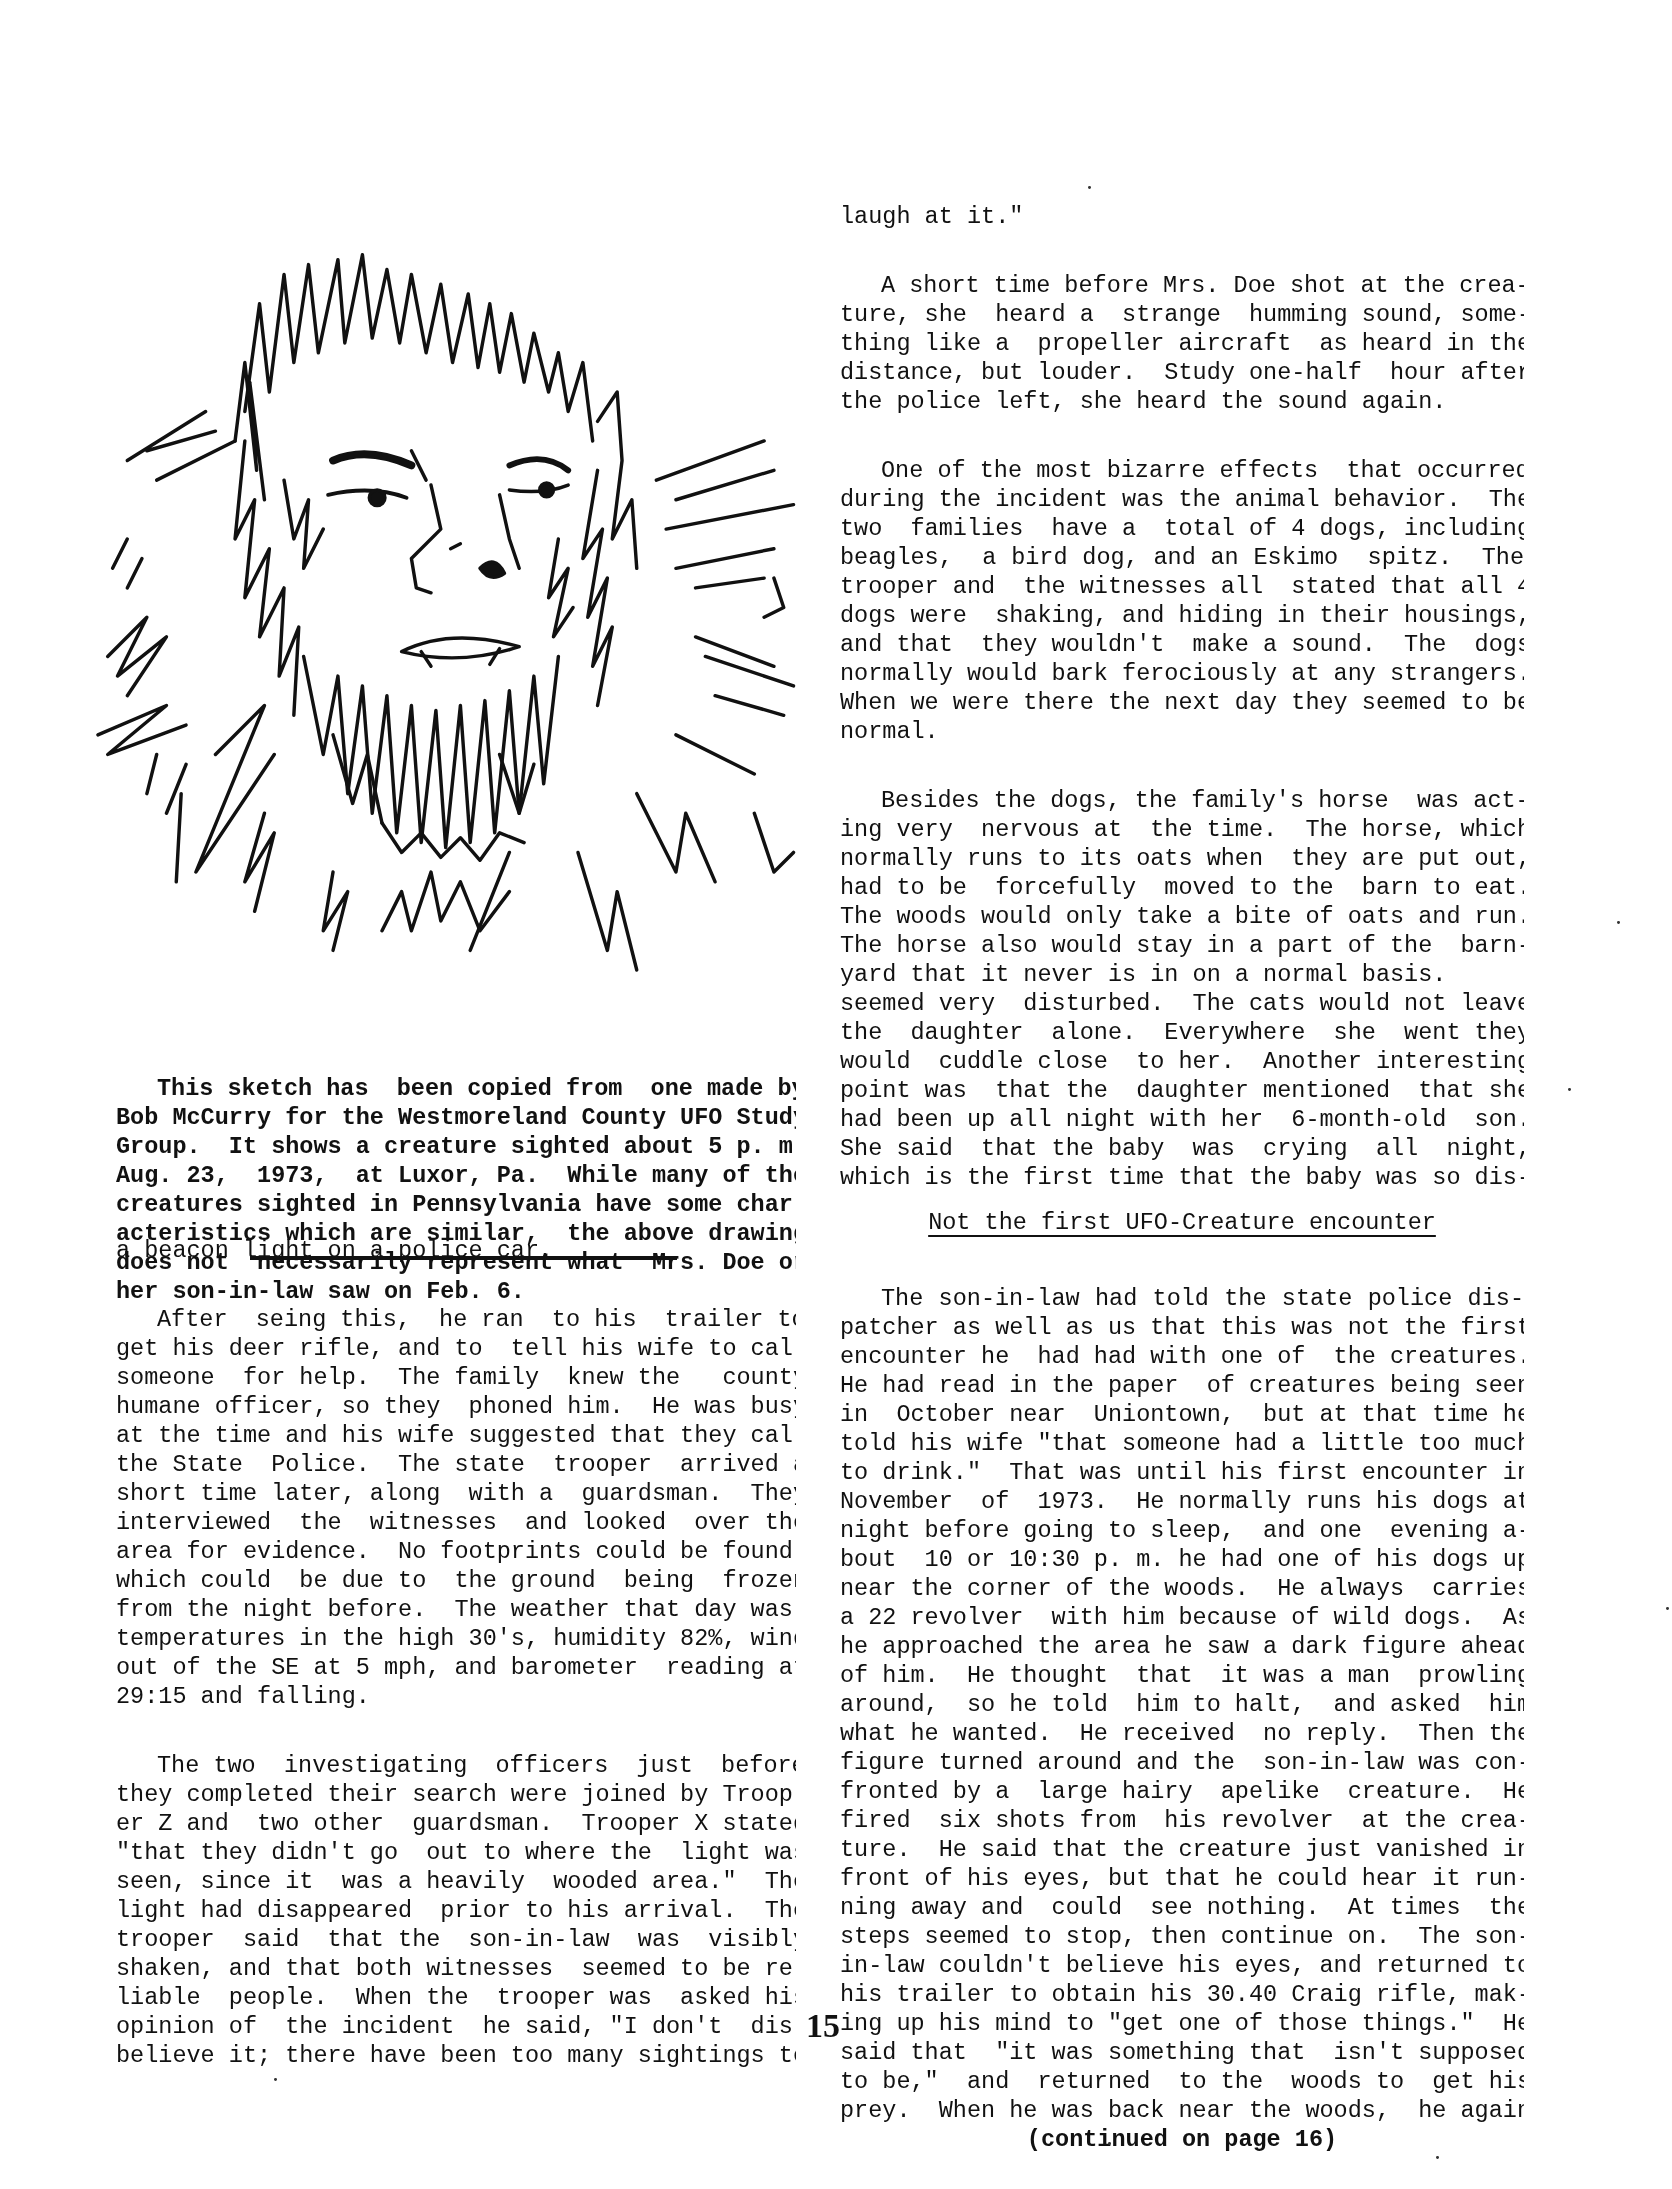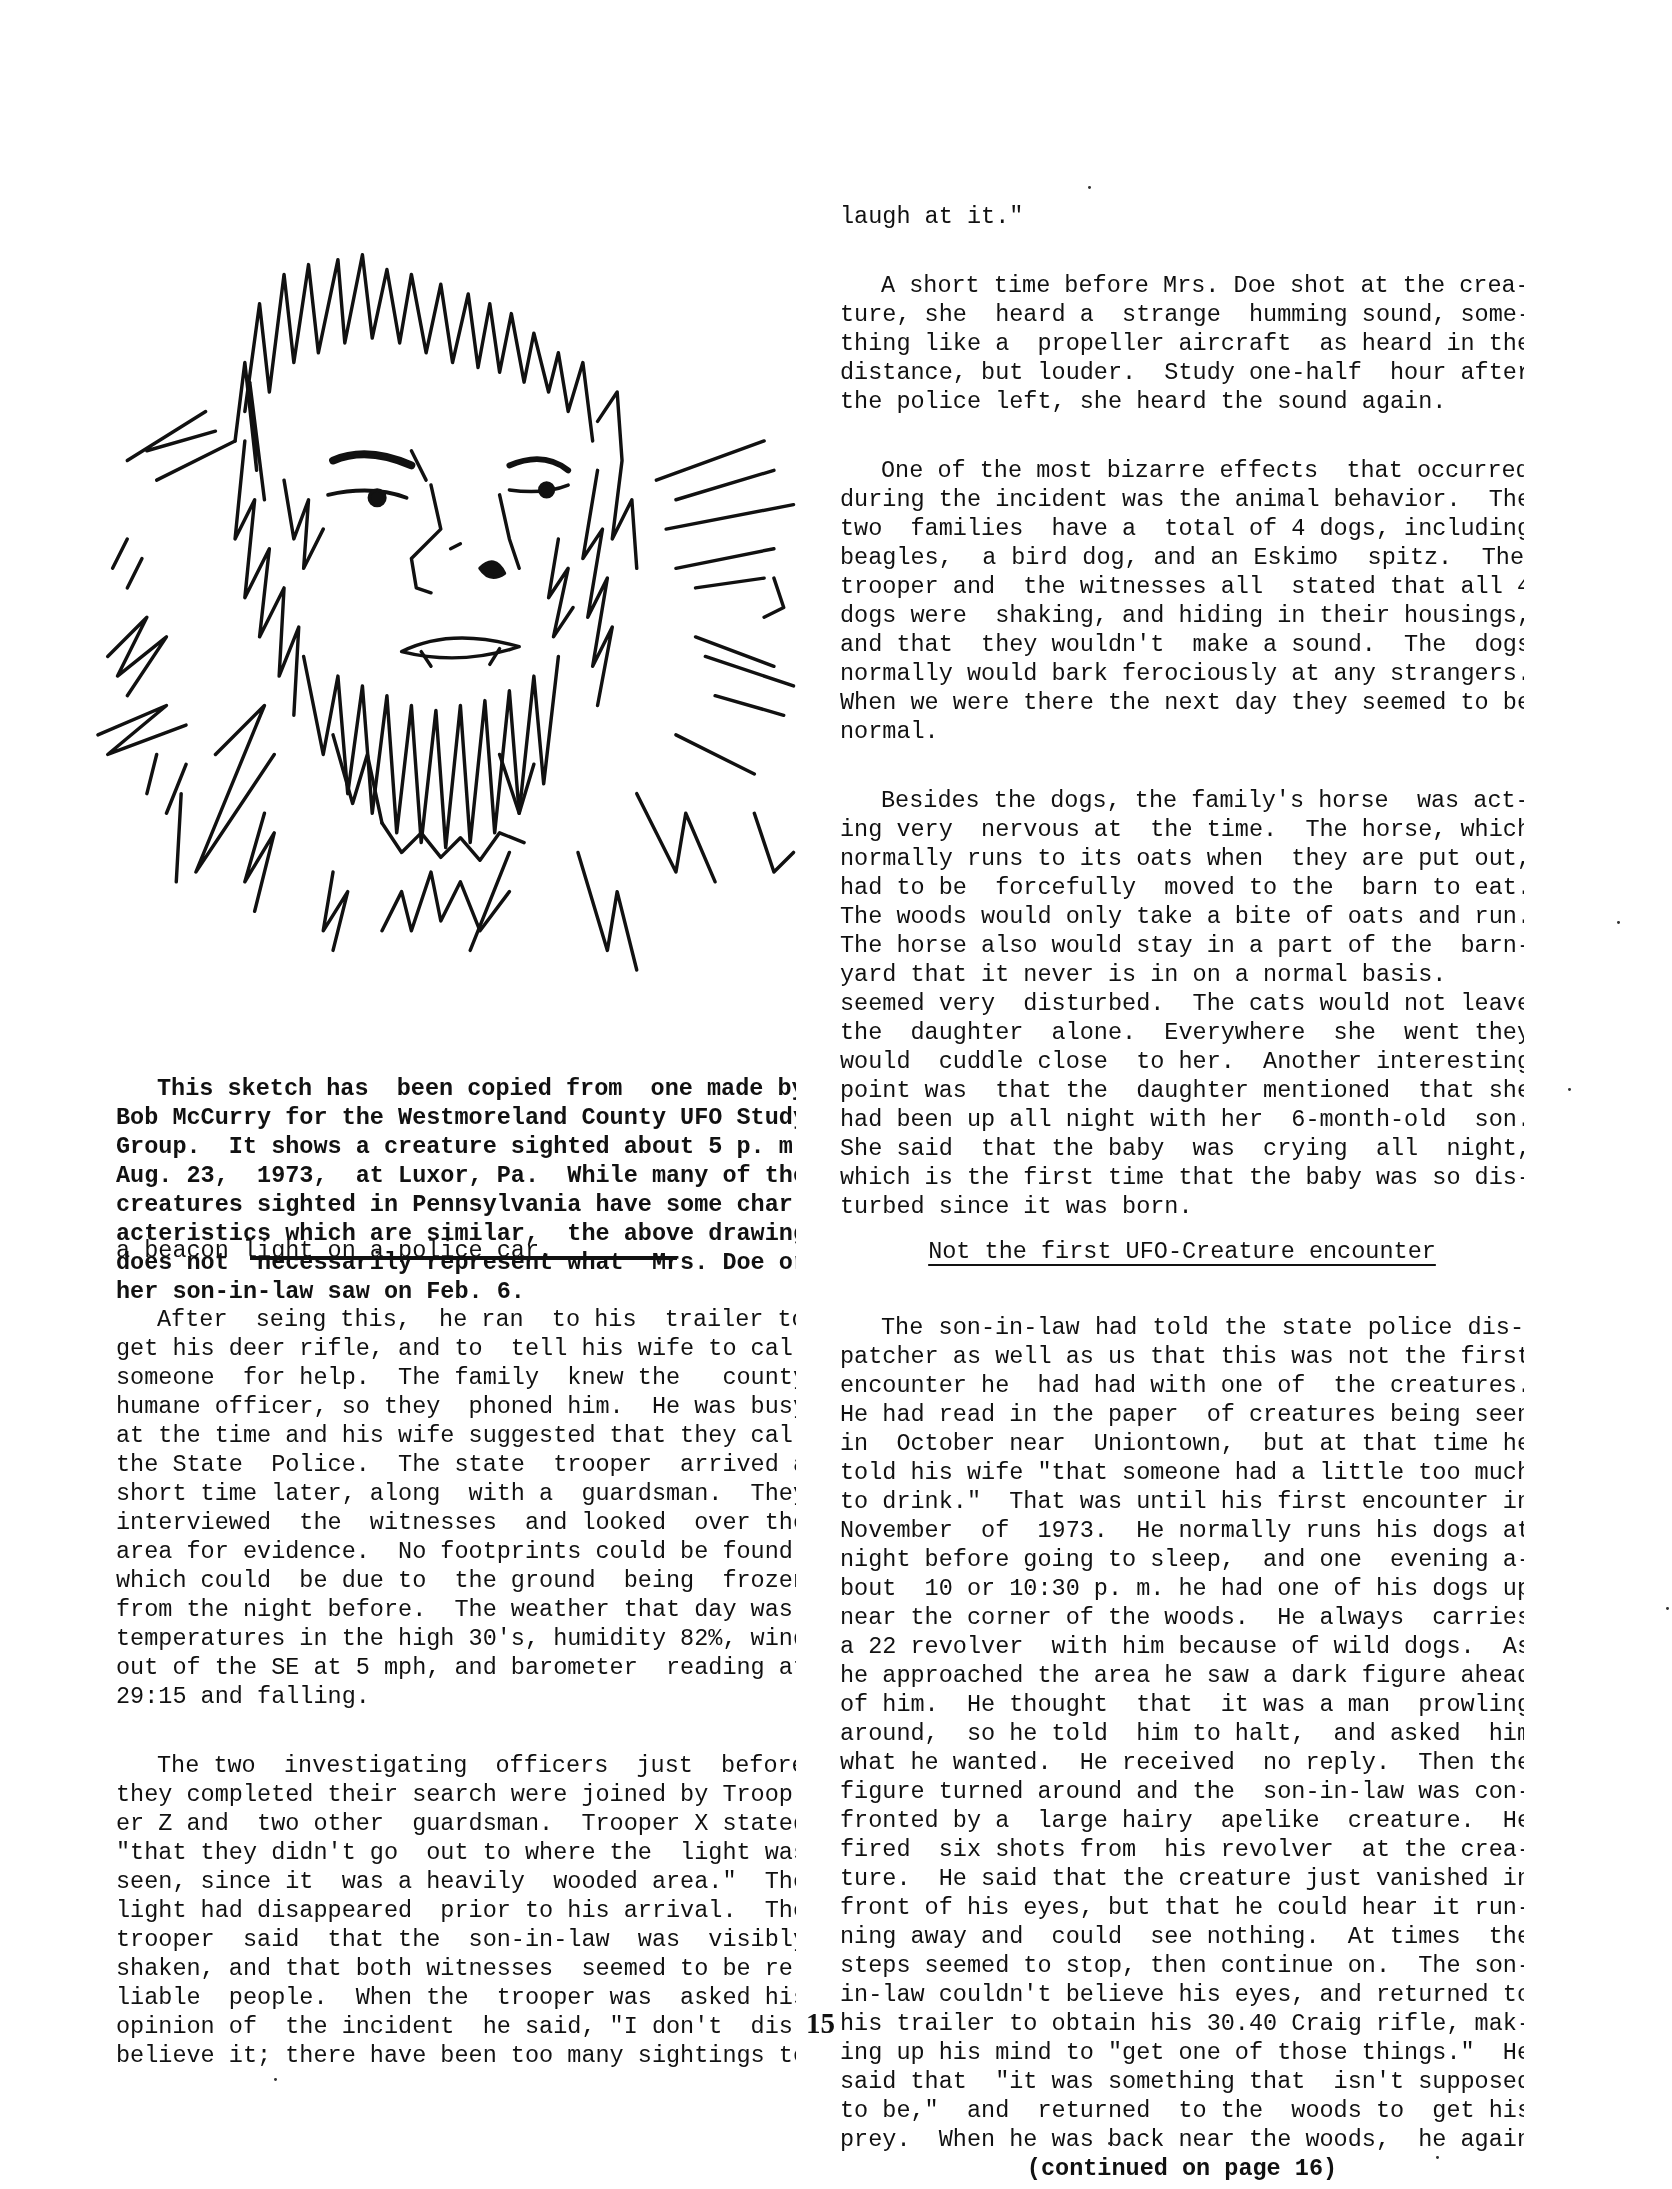--- a/index.html
+++ b/index.html
@@ -11,21 +11,21 @@
     .line.last { text-align-last: left; }
     .line.center { text-align-last: center; }
     .caption { left: 116px; top: 1034px; width: 680px; font-weight: bold; }
     .left-body { left: 116px; top: 1236px; width: 680px; }
     .right-body { left: 840px; top: 202px; width: 684px; }
     .indent { padding-left: 41px; margin-top: 40px; }
     .divider { position: absolute; left: 250px; top: 1256px; width: 427px; height: 3.9px; background: #111; }
     .subhead { text-decoration: underline; text-decoration-thickness: 2.9px; text-underline-offset: 5.9px; }
     .gap { display: block; height: 15.7px; }
     .continued { font-weight: bold; }
-    .page-number { position: absolute; left: 806px; top: 2007px; font-family: "Liberation Serif", "DejaVu Serif", serif; font-weight: bold; font-size: 29px; }
+    .page-number { position: absolute; left: 806px; top: 2007px; font-family: "Liberation Serif", "DejaVu Serif", serif; font-weight: bold; font-size: 34px; }
     .speck { position: absolute; width: 2.9px; height: 2.9px; background: #333; border-radius: 50%; }
   </style>
 </head>
 <body>
 
 <div class="page">
 
   <svg class="sketch" viewBox="0 0 750 790" xmlns="http://www.w3.org/2000/svg">
     <g fill="none" stroke="#111" stroke-width="3.5" stroke-linecap="round" stroke-linejoin="round">
 
@@ -149,21 +149,20 @@
     <span class="line">The woods would only take a bite of oats and run.</span>
     <span class="line">The horse also would stay in a part of the  barn-</span>
     <span class="line last">yard that it never is in on a normal basis.</span>
     <span class="line">seemed very  disturbed.  The cats would not leave</span>
     <span class="line">the  daughter  alone.  Everywhere  she  went they</span>
     <span class="line">would  cuddle close  to her.  Another interesting</span>
     <span class="line">point was  that the  daughter mentioned  that she</span>
     <span class="line">had been up all night with her  6-month-old  son.</span>
     <span class="line">She said  that the baby  was  crying  all  night,</span>
     <span class="line">which is the first time that the baby was so dis-</span>
-    <span class="line last">turbed since it was born.</span>
 
     <span class="gap"></span>
     <span class="line center"><span class="subhead">Not the first UFO-Creature encounter</span></span>
     <span class="gap" style="height:7.8px"></span>
 
     <span class="line indent">The son-in-law had told the state police dis-</span>
     <span class="line">patcher as well as us that this was not the first</span>
     <span class="line">encounter he  had had with one of  the creatures.</span>
     <span class="line">He had read in the paper  of creatures being seen</span>
     <span class="line">in  October near  Uniontown,  but at that time he</span>

